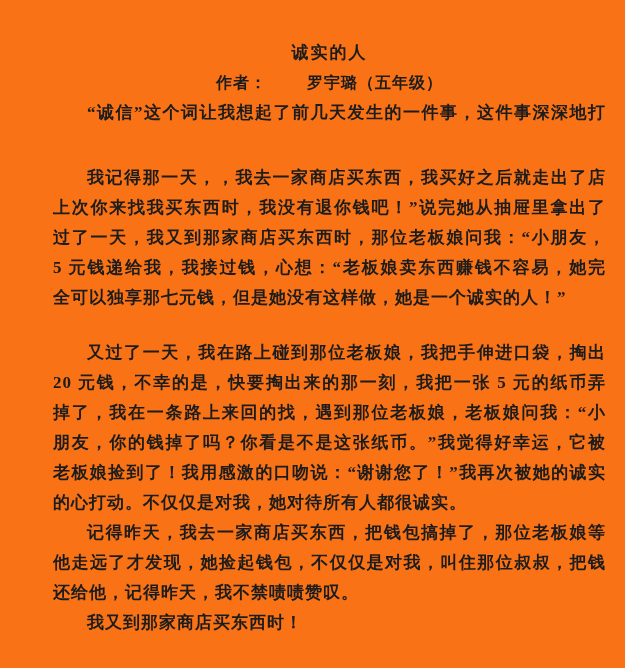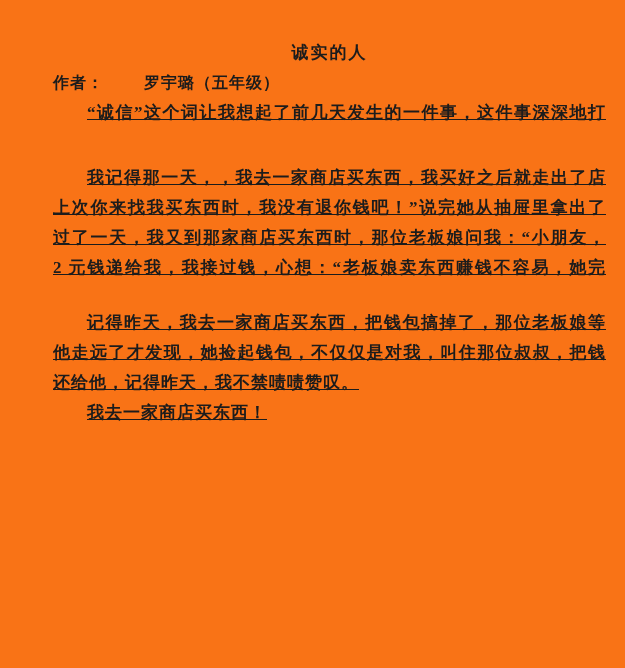--- a/index.html
+++ b/index.html
@@ -22,38 +22,38 @@
   .title {
     height: 30px;
     line-height: 30px;
     text-align: center;
     font-size: 17px;
     letter-spacing: 2px;
   }
   .byline {
     height: 30px;
     line-height: 30px;
+    text-align: center;
     font-size: 16px;
     letter-spacing: 1px;
   }
   .byline .author {
     margin-left: 40px;
   }
   .paragraph {
     margin: 0;
   }
   .line {
     height: 30px;
     line-height: 30px;
     font-size: 17px;
     letter-spacing: 1px;
     text-align: justify;
     text-align-last: justify;
     overflow: hidden;
-    text-decoration: underline;
   }
   .line.indent {
     text-indent: 2em;
   }
   .line.last {
     text-align-last: left;
   }
 </style>
 </head>
 <body>
@@ -64,24 +64,33 @@
     <span class="label">作者：</span><span class="author">罗宇璐（五年级）</span>
   </div>
   <div>
       <div class="paragraph" style="margin-bottom: 35px;">
         <div class="line indent">“诚信”这个词让我想起了前几天发生的一件事，这件事深深地打</div>
       </div>
       <div class="paragraph" style="margin-bottom: 25px;">
         <div class="line indent">我记得那一天，，我去一家商店买东西，我买好之后就走出了店门。</div>
         <div class="line">上次你来找我买东西时，我没有退你钱吧！”说完她从抽屉里拿出了</div>
         <div class="line">过了一天，我又到那家商店买东西时，那位老板娘问我：“小朋友，</div>
-        <div class="line">2 元钱递给我，我接过钱，心想：“老板娘卖东西赚钱不容易，她完</div>
+        <div class="line">5 元钱递给我，我接过钱，心想：“老板娘卖东西赚钱不容易，她完</div>
+        <div class="line last">全可以独享那七元钱，但是她没有这样做，她是一个诚实的人！”</div>
+      </div>
+      <div class="paragraph" style="margin-bottom: 0px;">
+        <div class="line indent">又过了一天，我在路上碰到那位老板娘，我把手伸进口袋，掏出</div>
+        <div class="line">20 元钱，不幸的是，快要掏出来的那一刻，我把一张 5 元的纸币弄</div>
+        <div class="line">掉了，我在一条路上来回的找，遇到那位老板娘，老板娘问我：“小</div>
+        <div class="line">朋友，你的钱掉了吗？你看是不是这张纸币。”我觉得好幸运，它被</div>
+        <div class="line">老板娘捡到了！我用感激的口吻说：“谢谢您了！”我再次被她的诚实</div>
+        <div class="line last">的心打动。不仅仅是对我，她对待所有人都很诚实。</div>
       </div>
       <div class="paragraph" style="margin-bottom: 0px;">
         <div class="line indent">记得昨天，我去一家商店买东西，把钱包搞掉了，那位老板娘等</div>
         <div class="line">他走远了才发现，她捡起钱包，不仅仅是对我，叫住那位叔叔，把钱包</div>
         <div class="line last">还给他，记得昨天，我不禁啧啧赞叹。</div>
       </div>
       <div class="paragraph" style="margin-bottom: 0px;">
-        <div class="line indent last">我去一家商店买东西！</div>
+        <div class="line indent last">我又到那家商店买东西时！</div>
       </div>
     </div>
 </div>
 
 </body></html>

